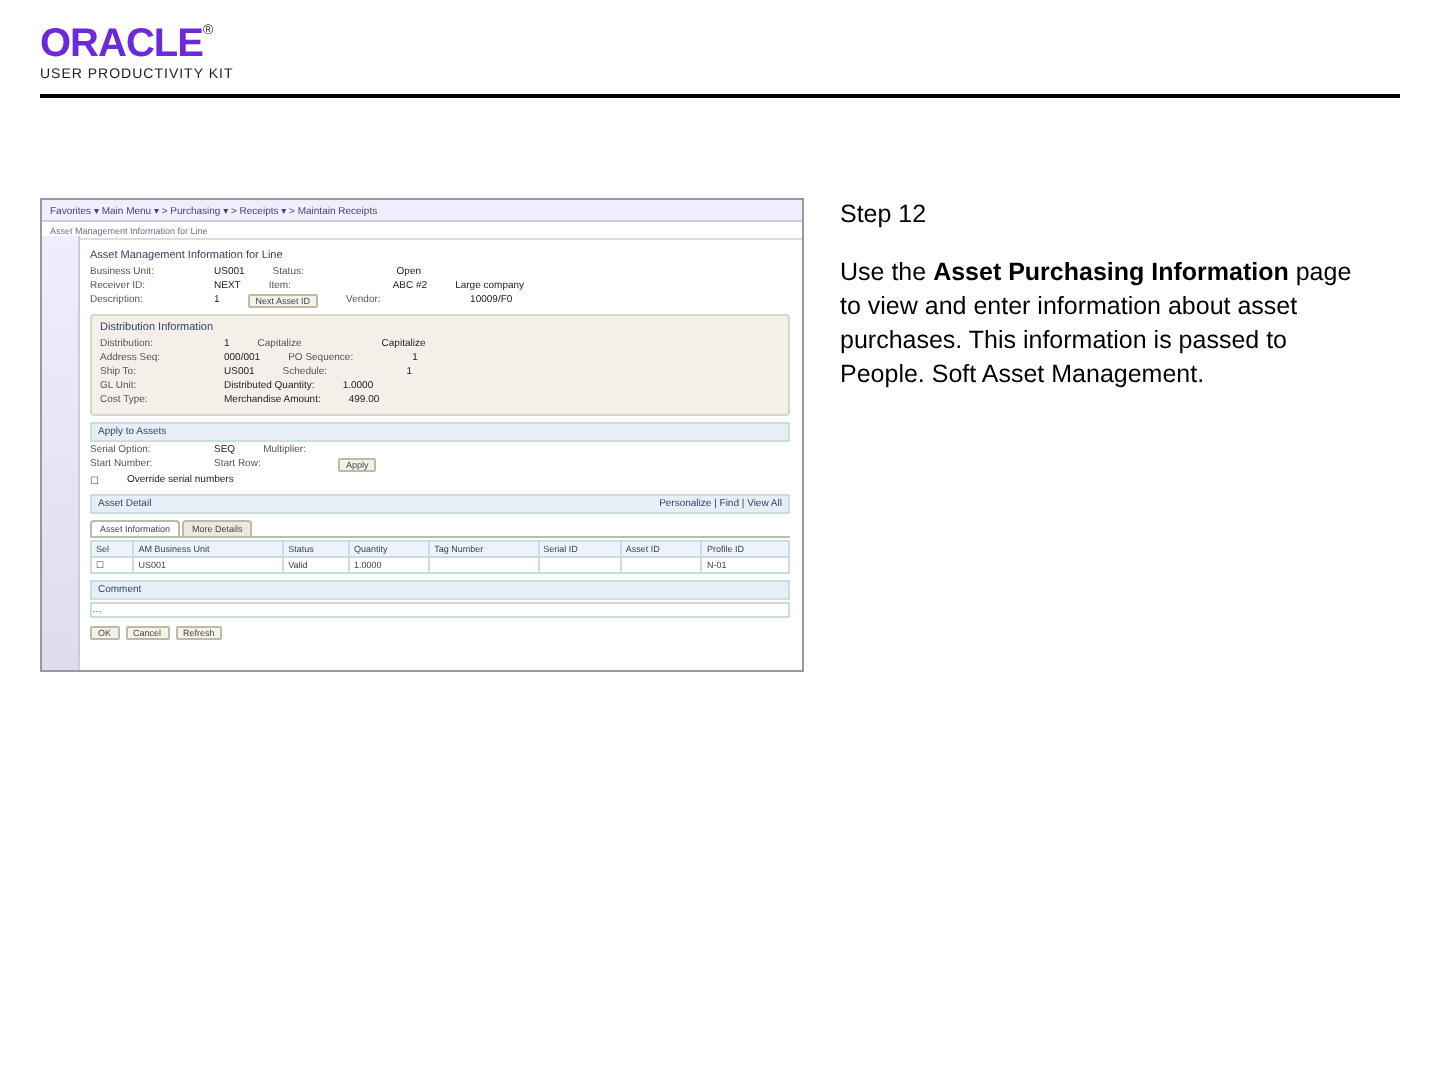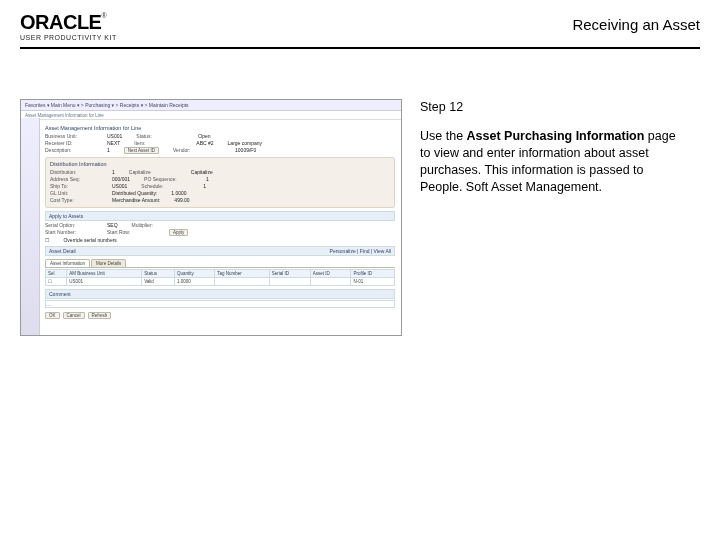--- a/index.html
+++ b/index.html
@@ -1,19 +1,19 @@
 <!DOCTYPE html>
 <html><head>
 <meta charset="utf-8">
 <style>
   html,body{margin:0;padding:0;font-family:Arial,Helvetica,sans-serif;font-size:11px;color:#000;background:#fff}
   .page{width:720px;height:540px;position:relative;box-sizing:border-box;padding:12px 20px}
   .header{display:flex;justify-content:space-between;align-items:flex-start;border-bottom:2px solid #000;padding-bottom:6px;margin-bottom:50px}
   .logo-block{line-height:1}
-  .logo-oracle{font-family:Arial,sans-serif;font-weight:bold;color:#000000;font-size:20px;letter-spacing:-0.5px}
+  .logo-oracle{font-family:Arial,sans-serif;font-weight:bold;color:#6d28d9;font-size:20px;letter-spacing:-0.5px}
   .logo-tm{font-size:7px;vertical-align:top;color:#333}
   .logo-sub{font-size:7px;letter-spacing:0.5px;color:#222;margin-top:2px}
   .title{font-size:15px;margin-top:4px}
   .content{display:flex;gap:18px}
   .screenshot{width:380px;height:235px;border:1px solid #999;background:#fff;position:relative;overflow:hidden;font-size:5px;color:#444}
   .ss-top{height:10px;background:#eef;border-bottom:1px solid #ccd;display:flex;align-items:center;padding:0 4px;font-size:5px;color:#446}
   .ss-bc{height:8px;border-bottom:1px solid #ddd;display:flex;align-items:center;padding:0 4px;font-size:4.5px;color:#678}
   .ss-left{position:absolute;left:0;top:18px;bottom:0;width:18px;background:linear-gradient(#eef,#dde);border-right:1px solid #ccd}
   .ss-body{margin-left:18px;padding:3px 6px}
   .ss-h{font-size:5.5px;color:#346;margin:2px 0}
@@ -37,21 +37,20 @@
 </head>
 <body>
 
 <div class="page">
 
   <div class="header">
     <div class="logo-block">
       <span class="logo-oracle">ORACLE</span><span class="logo-tm">®</span>
       <div class="logo-sub">USER PRODUCTIVITY KIT</div>
     </div>
-    <div class="title">Receiving an Asset</div>
   </div>
 
   <div class="content">
 
     <div class="screenshot">
       <div class="ss-top">Favorites ▾   Main Menu ▾  &gt;  Purchasing ▾  &gt;  Receipts ▾  &gt;  Maintain Receipts</div>
       <div class="ss-bc">Asset Management Information for Line</div>
       <div class="ss-left"></div>
       <div class="ss-body">
         <div class="ss-h">Asset Management Information for Line</div>

